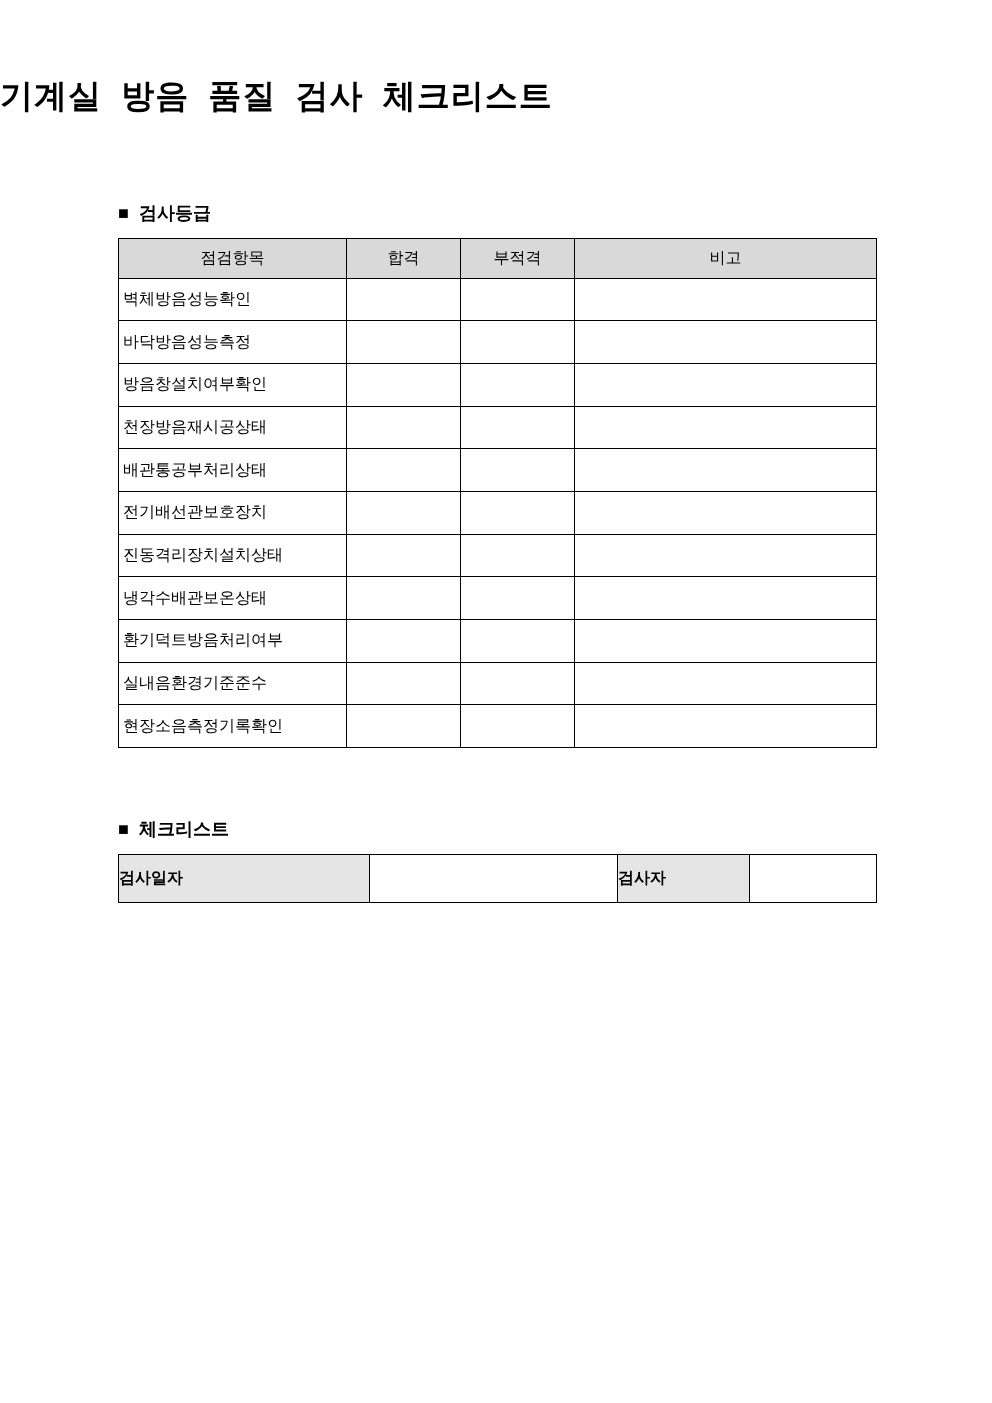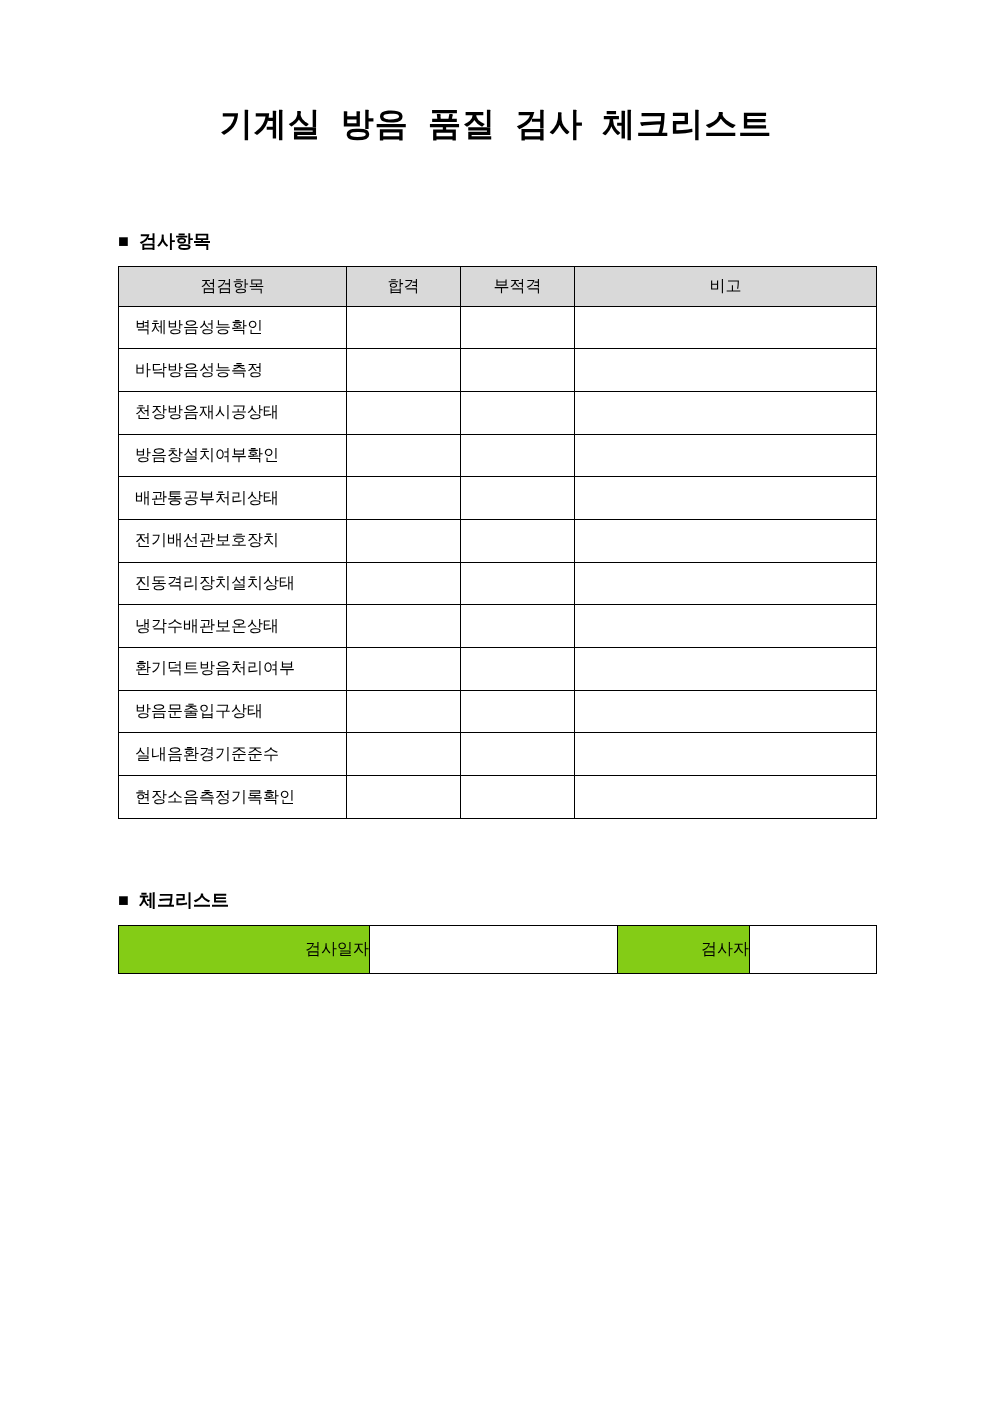--- a/index.html
+++ b/index.html
@@ -10,22 +10,22 @@
   }
   .page {
     position: relative;
     width: 992px;
     height: 1403px;
     margin: 0 auto;
     background: #ffffff;
     overflow: hidden;
   }
   .doc-title {
-    margin-top: 104px;
-    text-align: center;
+    margin-top: 76px;
+    text-align: left;
     font-size: 33px;
     font-weight: bold;
     letter-spacing: 1px;
     word-spacing: 9px;
     line-height: 1.2;
   }
   .section-heading {
     margin-left: 118px;
     font-size: 18px;
     font-weight: bold;
@@ -59,44 +59,45 @@
   .checklist-table col.c-pass { width: 114px; }
   .checklist-table col.c-fail { width: 114px; }
   .checklist-table col.c-note { width: 302px; }
   .checklist-table thead th {
     height: 40px;
     background: #d9d9d9;
   }
   .checklist-table tbody td { height: 42.7px; }
   .checklist-table tbody td.item-cell {
     text-align: left;
-    padding-left: 16px;
+    padding-left: 4px;
   }
 
   .results-table { margin-top: 13px; }
   .results-table col.r-label  { width: 251px; }
   .results-table col.r-value  { width: 248px; }
   .results-table col.r-label2 { width: 132px; }
   .results-table col.r-value2 { width: 127px; }
   .results-table td, .results-table th { height: 48px; }
   .results-table .shaded {
-    background: #84cc16;
-    text-align: right;
+    background: #e5e5e5;
+    text-align: left;
+    font-weight: bold;
   }
 </style>
 </head>
 <body>
 
 <div class="page">
 
   <h1 class="doc-title">기계실 방음 품질 검사 체크리스트</h1>
 
   <div class="section-heading heading-items">
     <span class="marker">■</span>
-    <span>검사항목</span>
+    <span>검사등급</span>
   </div>
 
   <table class="checklist-table">
     <colgroup>
       <col class="c-item">
         <col class="c-pass">
         <col class="c-fail">
         <col class="c-note">
     </colgroup>
     <thead>
@@ -114,32 +115,32 @@
         <td></td>
         <td></td>
       </tr>
       <tr>
         <td class="item-cell">바닥방음성능측정</td>
         <td></td>
         <td></td>
         <td></td>
       </tr>
       <tr>
+        <td class="item-cell">방음창설치여부확인</td>
+        <td></td>
+        <td></td>
+        <td></td>
+      </tr>
+      <tr>
         <td class="item-cell">천장방음재시공상태</td>
         <td></td>
         <td></td>
         <td></td>
       </tr>
       <tr>
-        <td class="item-cell">방음창설치여부확인</td>
-        <td></td>
-        <td></td>
-        <td></td>
-      </tr>
-      <tr>
         <td class="item-cell">배관통공부처리상태</td>
         <td></td>
         <td></td>
         <td></td>
       </tr>
       <tr>
         <td class="item-cell">전기배선관보호장치</td>
         <td></td>
         <td></td>
         <td></td>
@@ -151,26 +152,20 @@
         <td></td>
       </tr>
       <tr>
         <td class="item-cell">냉각수배관보온상태</td>
         <td></td>
         <td></td>
         <td></td>
       </tr>
       <tr>
         <td class="item-cell">환기덕트방음처리여부</td>
-        <td></td>
-        <td></td>
-        <td></td>
-      </tr>
-      <tr>
-        <td class="item-cell">방음문출입구상태</td>
         <td></td>
         <td></td>
         <td></td>
       </tr>
       <tr>
         <td class="item-cell">실내음환경기준준수</td>
         <td></td>
         <td></td>
         <td></td>
       </tr>

